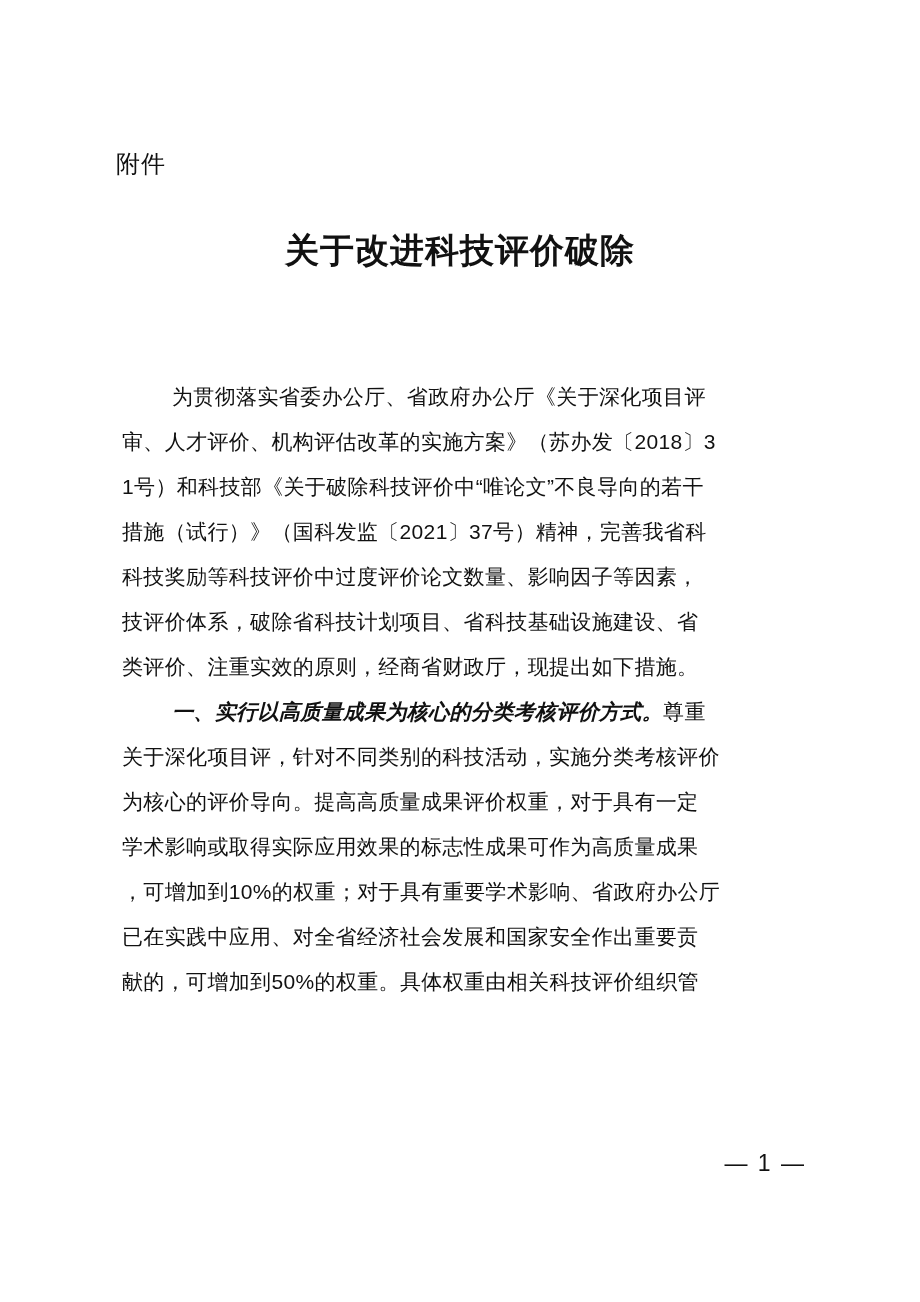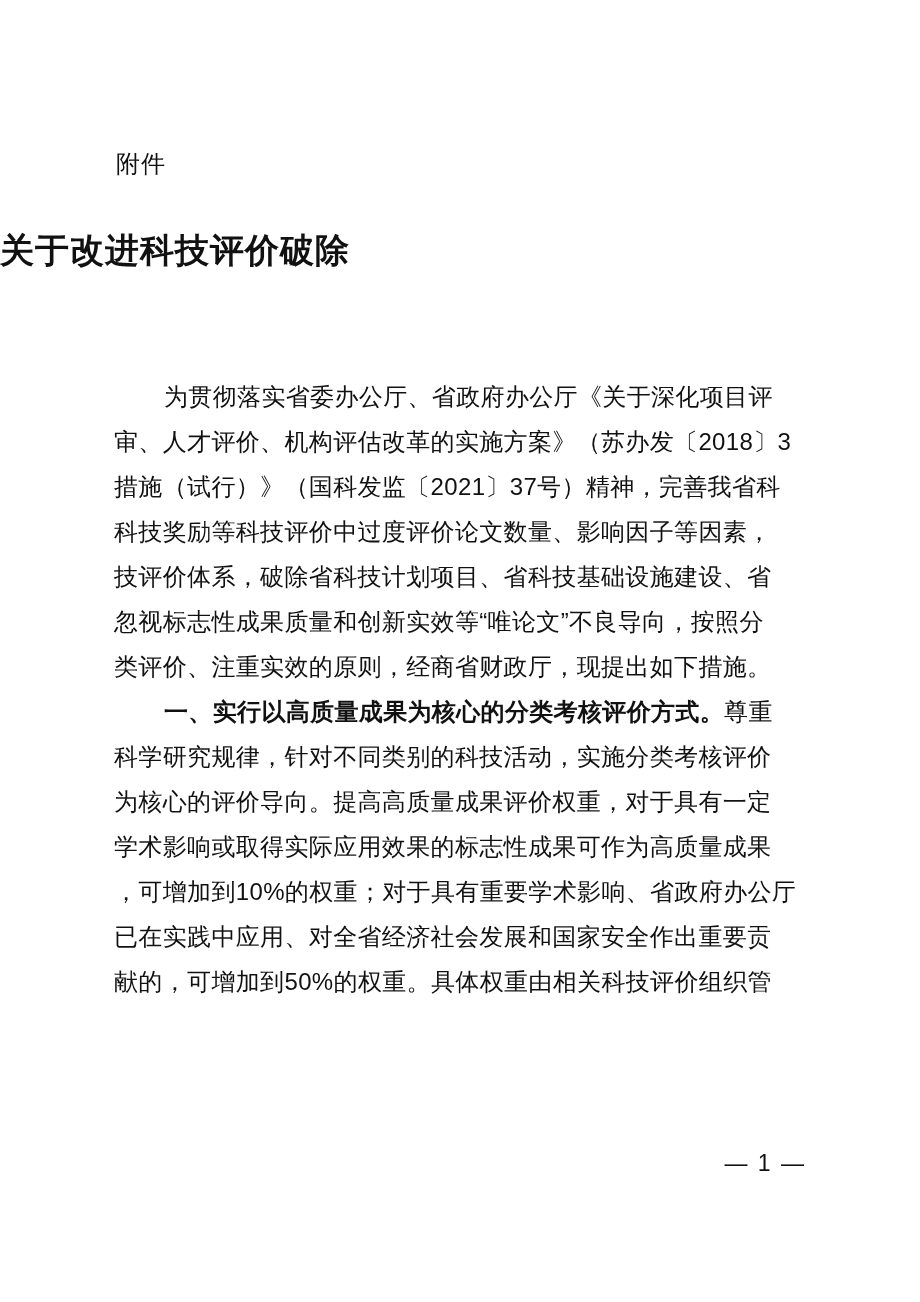--- a/index.html
+++ b/index.html
@@ -22,46 +22,48 @@
     top: 148px;
     font-size: 24px;
     letter-spacing: 1px;
     white-space: nowrap;
   }
   .doc-title {
     position: absolute;
     left: 0;
     top: 226px;
     width: 920px;
+    text-align: center;
     font-size: 34px;
     font-weight: 700;
     line-height: 48px;
     letter-spacing: 1px;
   }
   .doc-title .title-line {
     white-space: nowrap;
   }
   .body-text {
     position: absolute;
-    left: 114px;
+    left: 122px;
     top: 374px;
     width: 690px;
-    font-size: 24px;
+    font-size: 21px;
     letter-spacing: 0.35px;
   }
   .line {
     height: 45px;
     line-height: 45px;
     white-space: nowrap;
   }
   .indent {
     text-indent: 50px;
   }
   .bold {
     font-weight: 700;
+    font-style: italic;
   }
   .page-number {
     position: absolute;
     top: 1150px;
     right: 114px;
     font-size: 23px;
     letter-spacing: 2px;
     white-space: nowrap;
   }
 </style>
@@ -73,30 +75,30 @@
   <div class="attachment-label">附件</div>
 
   <div class="doc-title">
     <div class="title-line">关于改进科技评价破除</div>
   </div>
 
   <div class="body-text">
 
     <div class="line indent">为贯彻落实省委办公厅、省政府办公厅《关于深化项目评</div>
     <div class="line">审、人才评价、机构评估改革的实施方案》（苏办发〔2018〕3</div>
+    <div class="line">1号）和科技部《关于破除科技评价中“唯论文”不良导向的若干</div>
     <div class="line">措施（试行）》（国科发监〔2021〕37号）精神，完善我省科</div>
     <div class="line">科技奖励等科技评价中过度评价论文数量、影响因子等因素，</div>
     <div class="line">技评价体系，破除省科技计划项目、省科技基础设施建设、省</div>
-    <div class="line">忽视标志性成果质量和创新实效等“唯论文”不良导向，按照分</div>
     <div class="line">类评价、注重实效的原则，经商省财政厅，现提出如下措施。</div>
 
     <div class="line indent">
       <span class="bold">一、实行以高质量成果为核心的分类考核评价方式。</span><span>尊重</span>
     </div>
-    <div class="line">科学研究规律，针对不同类别的科技活动，实施分类考核评价</div>
+    <div class="line">关于深化项目评，针对不同类别的科技活动，实施分类考核评价</div>
     <div class="line">为核心的评价导向。提高高质量成果评价权重，对于具有一定</div>
     <div class="line">学术影响或取得实际应用效果的标志性成果可作为高质量成果</div>
     <div class="line">，可增加到10%的权重；对于具有重要学术影响、省政府办公厅</div>
     <div class="line">已在实践中应用、对全省经济社会发展和国家安全作出重要贡</div>
     <div class="line">献的，可增加到50%的权重。具体权重由相关科技评价组织管</div>
 
   </div>
 
   <div class="page-number">— 1 —</div>
 

